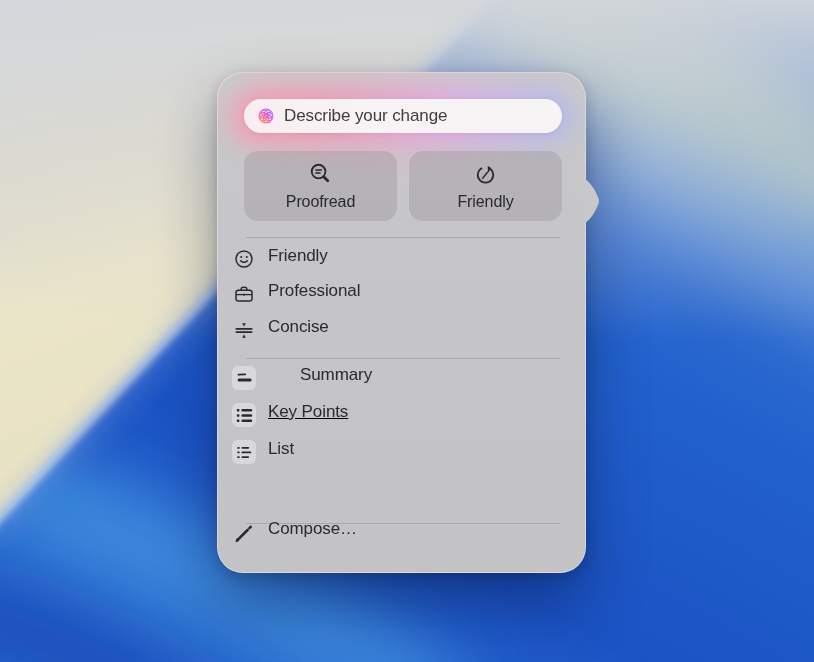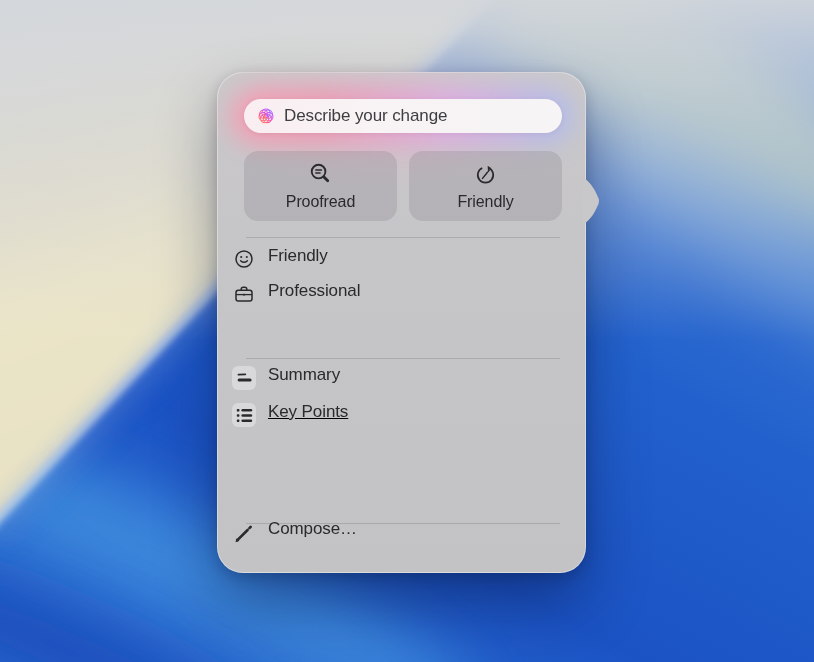--- a/index.html
+++ b/index.html
@@ -102,21 +102,21 @@
     background: rgba(255,255,255,0.34);
     display: flex; align-items: center; justify-content: center;
   }
   .menu-row .row-label {
     margin-left: 11px; font-size: 17px; color: var(--text, #2a2a2c);
     letter-spacing: -0.1px;
   }
   .row-friendly      { top: 173px; }
   .row-professional  { top: 208px; }
   .row-concise       { top: 244px; height: 35px; }
-  .row-summary       { top: 292px; height: 37px; }
+  .row-summary       { top: 292px; height: 37px; gap: 32px; }
   .row-keypoints     { top: 329px; height: 37px; text-decoration: underline; }
   .row-list          { top: 366px; height: 37px; }
   .row-table         { top: 404px; height: 37px; }
   .row-compose       { top: 446px; }
 </style>
 </head>
 <body>
 
 <div class="wallpaper">
   <svg width="814" height="662" viewBox="0 0 814 662" preserveAspectRatio="none" aria-hidden="true">
@@ -250,20 +250,33 @@
           <rect x="3" y="7.2" width="16" height="10.8" rx="2.3"></rect>
           <path d="M8.2,7 V6.3 a2.1,2.1 0 0 1 2.1,-2.1 h1.4 a2.1,2.1 0 0 1 2.1,2.1 V7"></path>
           <path d="M3,11.6 H19" stroke-width="1.3"></path>
         </g>
         <rect x="9.9" y="10.8" width="2.2" height="1.8" rx="0.6" fill="#2a2a2c"></rect>
       </svg>
     </span>
     <span class="row-label">Professional</span>
   </div>
 
+  <div class="menu-row row-concise">
+    <span class="icon-slot">
+      <svg width="22" height="22" viewBox="0 0 22 22" aria-hidden="true">
+        <g stroke="#2a2a2c" stroke-width="1.8" stroke-linecap="round">
+          <path d="M3.4,9.9 H18.6"></path>
+          <path d="M3.4,13.1 H18.6"></path>
+        </g>
+        <polygon points="9.1,4.3 12.9,4.3 11,7.5" fill="#2a2a2c"></polygon>
+        <polygon points="9.1,18.7 12.9,18.7 11,15.5" fill="#2a2a2c"></polygon>
+      </svg>
+    </span>
+    <span class="row-label">Concise</span>
+  </div>
 
   <div class="divider div2"></div>
 
   <div class="menu-row row-summary">
     <span class="icon-slot">
         <span class="icon-bg">
       <svg width="23" height="23" viewBox="0 0 23 23" aria-hidden="true">
         <rect x="4.6" y="6.6" width="8.6" height="1.8" rx="0.9" fill="#2a2a2c" transform="rotate(-3 9 7.5)"></rect>
         <rect x="4.6" y="11.5" width="14" height="3.1" rx="1.55" fill="#2a2a2c"></rect>
       </svg>
@@ -283,20 +296,37 @@
               <rect x="8.4" y="10.2" width="10.8" height="2.6" rx="1.3"></rect>
           <rect x="3.8" y="15.4" width="2.6" height="2.6" rx="0.7"></rect>
               <rect x="8.4" y="15.4" width="10.8" height="2.6" rx="1.3"></rect>
         </g>
       </svg>
     </span>
       </span>
     <span class="row-label">Key Points</span>
   </div>
 
+  <div class="menu-row row-list">
+    <span class="icon-slot">
+        <span class="icon-bg">
+      <svg width="23" height="23" viewBox="0 0 23 23" aria-hidden="true">
+        <g fill="#2a2a2c">
+          <rect x="4.3" y="6.0" width="2.3" height="1.7" rx="0.5"></rect>
+              <rect x="8.5" y="6.0" width="7.6" height="1.7" rx="0.85"></rect>
+          <rect x="4.3" y="10.6" width="2.3" height="1.7" rx="0.5"></rect>
+              <rect x="8.5" y="10.6" width="9.8" height="1.7" rx="0.85"></rect>
+          <rect x="4.3" y="15.2" width="2.3" height="1.7" rx="0.5"></rect>
+              <rect x="8.5" y="15.2" width="7.6" height="1.7" rx="0.85"></rect>
+        </g>
+      </svg>
+    </span>
+      </span>
+    <span class="row-label">List</span>
+  </div>
 
 
   <div class="divider div3"></div>
 
   <div class="menu-row row-compose">
     <span class="icon-slot">
       <svg width="25" height="25" viewBox="0 0 25 25" aria-hidden="true">
         <path d="M5.4,20.2 L15.6,10" stroke="#2a2a2c" stroke-width="2.6" stroke-linecap="round" fill="none"></path>
         <polygon points="3.4,22.3 4.6,18.3 7.3,21.1" fill="#2a2a2c"></polygon>
         <path d="M17.4,8.2 L18.7,6.9" stroke="#2a2a2c" stroke-width="2.6" stroke-linecap="round" fill="none"></path>

